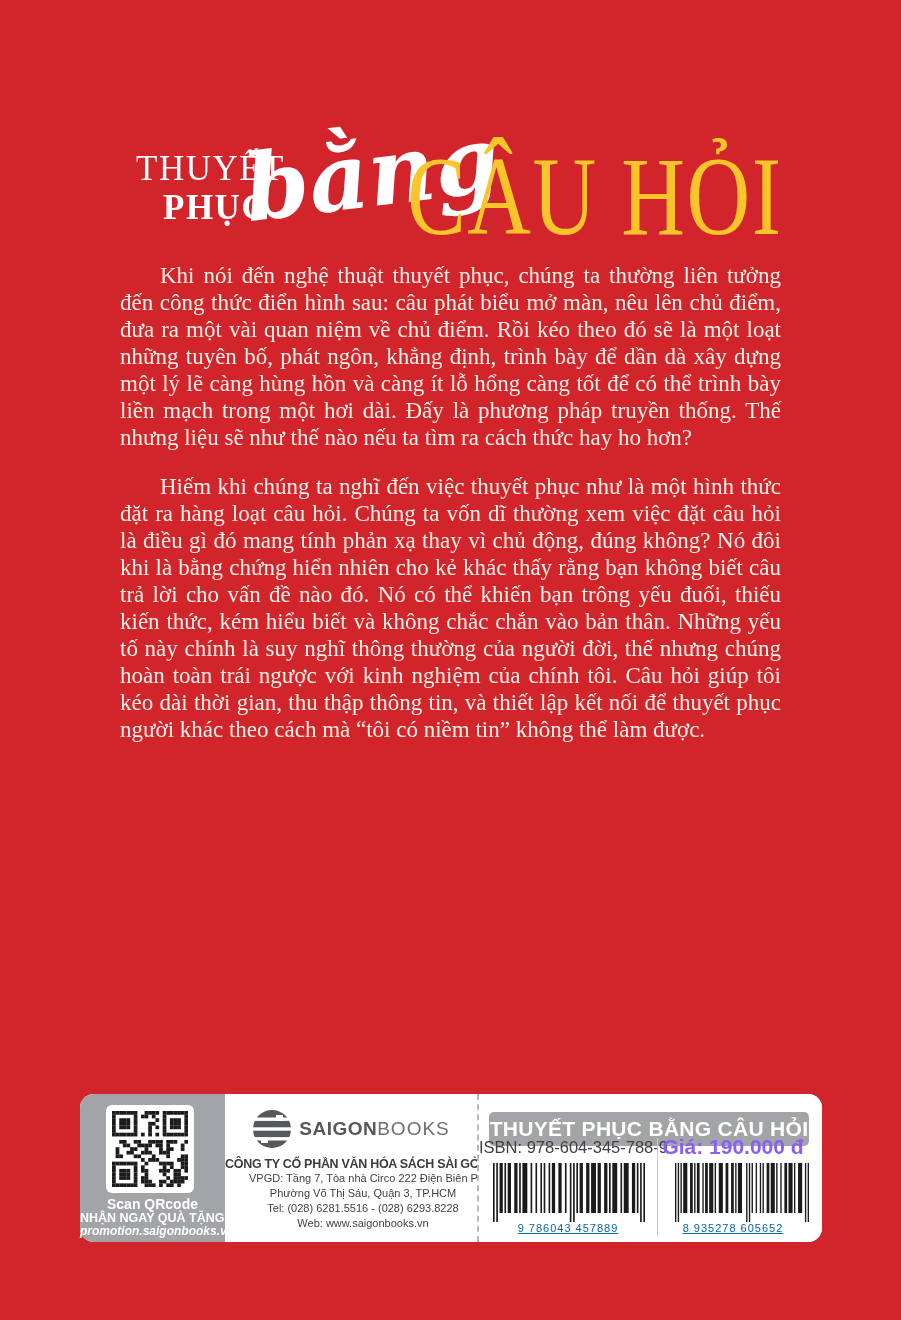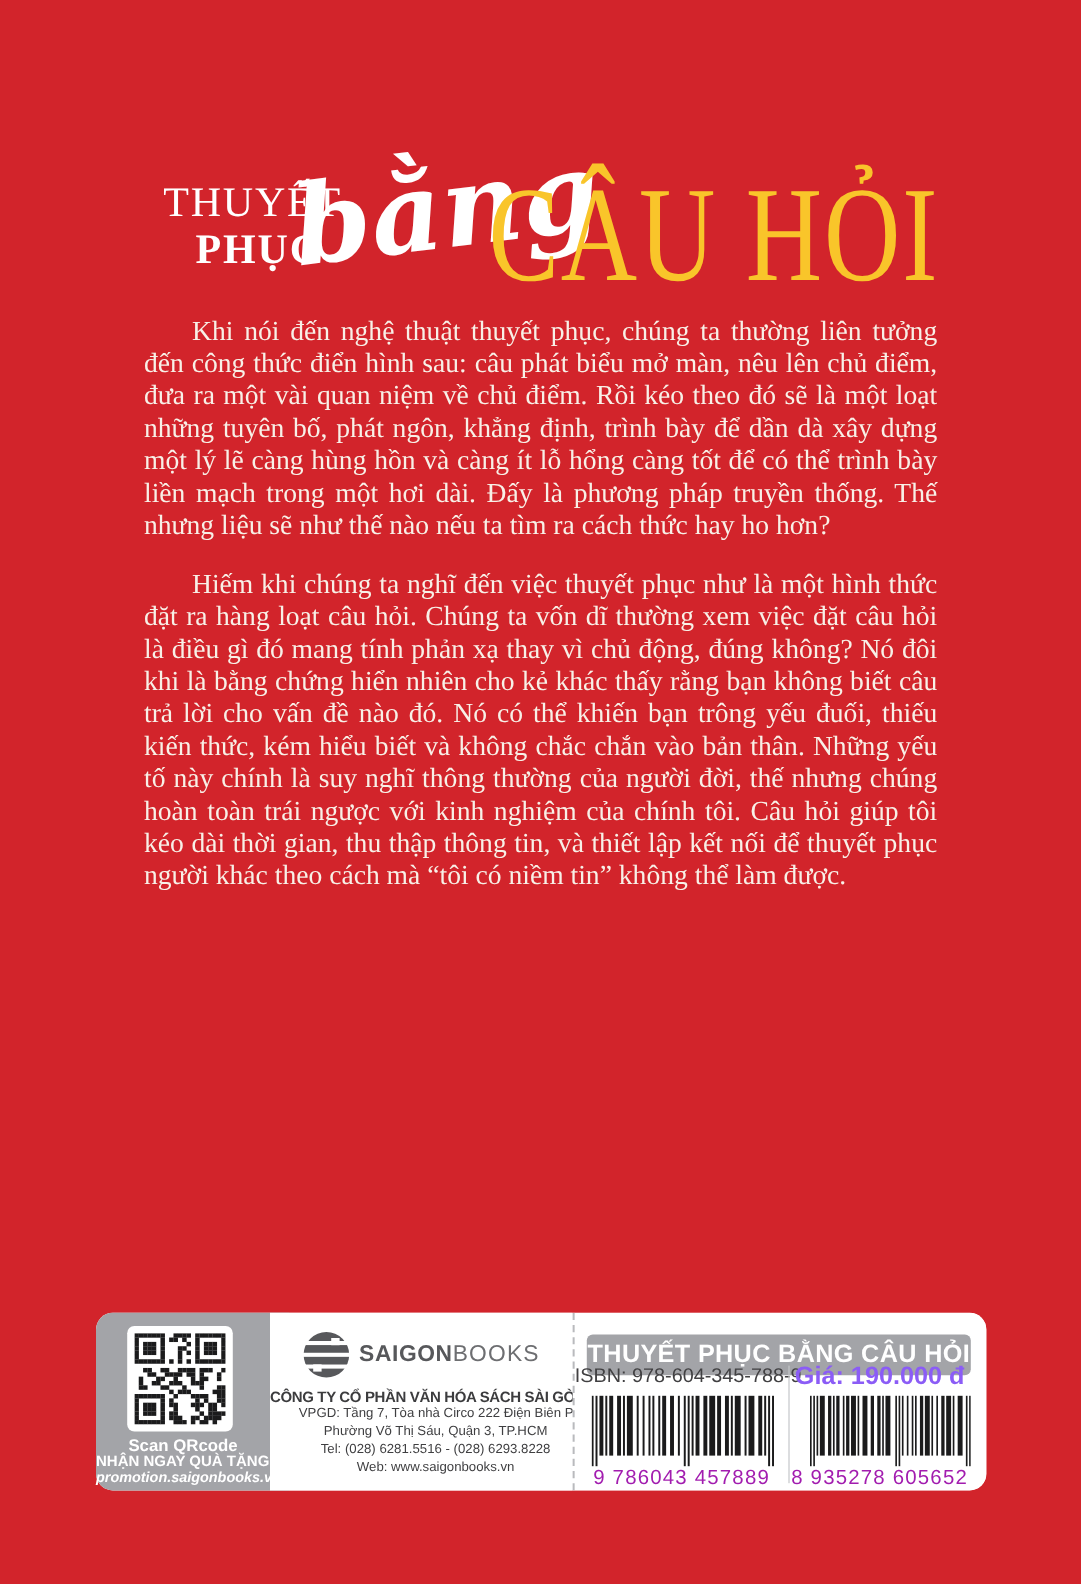--- a/index.html
+++ b/index.html
@@ -68,22 +68,22 @@
     border-radius:5px;color:#ffffff;font-weight:700;font-size:21px;letter-spacing:0.3px;
     display:flex;align-items:center;justify-content:center;white-space:nowrap;margin-top:15px;}
   .isbn{position:absolute;left:0;top:44px;width:178px;text-align:center;
     font-size:16.5px;font-weight:500;color:#414042;white-space:nowrap;}
   .price{position:absolute;left:178px;top:41px;width:152px;text-align:center;
     font-size:21px;font-weight:700;color:#8b5cf6;white-space:nowrap;}
   .vdiv{position:absolute;left:178px;top:44px;width:1px;height:98px;background:#c6c7ca;}
   .bc{position:absolute;top:69px;height:59px;}
   .bc-left{left:14px;width:152px;}
   .bc-right{left:196px;width:134px;}
-  .bcnum{position:absolute;top:128px;font-size:17px;font-weight:500;color:#a21caf;
-    text-align:center;letter-spacing:1px;white-space:nowrap;}
+  .bcnum{position:absolute;top:128px;font-size:11px;font-weight:500;color:#0369a1;
+    text-align:center;letter-spacing:1px;white-space:nowrap;text-decoration:underline;}
   .bn-left{left:0;width:178px;}
   .bn-right{left:178px;width:152px;}
 </style>
 </head>
 <body>
 
 <div class="cover">
 
   <header>
     <span class="title-word tw1">THUYẾT</span>

